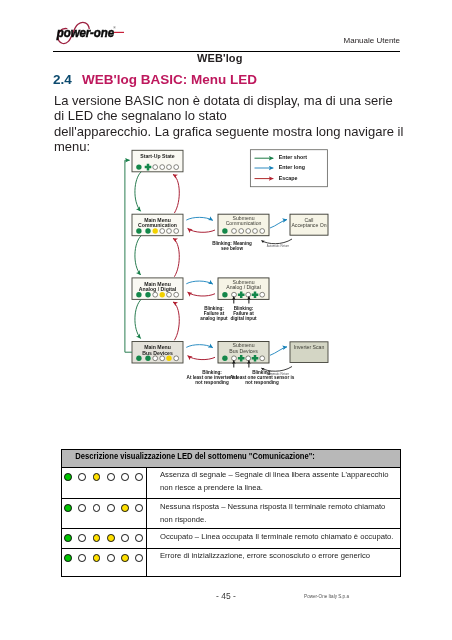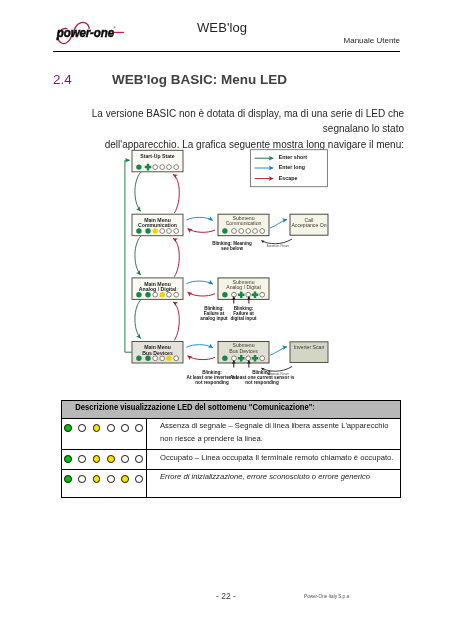--- a/index.html
+++ b/index.html
@@ -3,48 +3,48 @@
 <meta charset="utf-8">
 <title>WEB'log Manuale Utente</title>
 <style>
   html,body{margin:0;padding:0;}
   body{width:452px;height:640px;background:#ffffff;font-family:"Liberation Sans",sans-serif;color:#000;overflow:hidden;position:relative;-webkit-font-smoothing:antialiased;}
   .page{position:absolute;left:0;top:0;width:401px;height:640px;}
 
   
   .hdr{position:absolute;left:0;top:0;width:452px;height:56px;}
   .logo{position:absolute;left:54px;top:19px;width:72px;height:26px;}
-  .hdr-center{position:absolute;left:197px;top:20px;font-size:13px;font-weight:normal;letter-spacing:0.1px;color:#231f20;}
+  .hdr-center{position:absolute;left:197px;top:52px;font-size:11px;font-weight:bold;letter-spacing:0.1px;color:#231f20;}
   .hdr-right{position:absolute;right:52px;top:36px;font-size:8px;color:#231f20;}
   .hdr-rule{position:absolute;left:53px;top:51px;width:347px;height:1px;background:#000;}
 
   
-  .sec-num{position:absolute;left:53px;top:72px;font-size:13.5px;font-weight:normal;color:#701a75;}
-  .sec-title{position:absolute;left:112px;top:72px;font-size:13.5px;font-weight:bold;color:#404040;}
-
-  
-  .intro{position:absolute;left:54px;top:106px;width:350px;font-size:10px;line-height:15.4px;color:#231f20;text-align:right;}
+  .sec-num{position:absolute;left:53px;top:72px;font-size:13.5px;font-weight:bold;color:#0c4a6e;}
+  .sec-title{position:absolute;left:82px;top:72px;font-size:13.5px;font-weight:bold;color:#be185d;}
+
+  
+  .intro{position:absolute;left:54px;top:93px;width:350px;font-size:13px;line-height:15.4px;color:#231f20;}
 
   
   #diagram-host{position:absolute;left:0;top:0;width:452px;height:640px;pointer-events:none;}
   #diagram-host svg{position:absolute;left:0;top:0;width:452px;height:640px;overflow:visible;}
   .dg-box{fill:#faf9f3;stroke:#4c4c44;stroke-width:0.95;}
   .dg-box-grey{fill:#e4e2da;stroke:#4c4c44;stroke-width:0.95;}
   .dg-box-tan{fill:#f6f4e6;stroke:#3f3f37;stroke-width:0.95;}
   .dg-box-tan2{fill:#e0e0d2;stroke:#3f3f37;stroke-width:0.95;}
   .dg-box-olive{fill:#d4d6c5;stroke:#4c4c44;stroke-width:0.95;}
   .dg-label{font-family:"Liberation Sans",sans-serif;font-size:5.15px;font-weight:bold;fill:#1d1d1b;text-anchor:middle;}
   .dg-label-lt{font-family:"Liberation Sans",sans-serif;font-size:5.15px;fill:#3b3b34;text-anchor:middle;}
   .dg-note{font-family:"Liberation Sans",sans-serif;font-size:4.6px;font-weight:bold;fill:#151515;text-anchor:middle;}
   .dg-tiny{font-family:"Liberation Sans",sans-serif;font-size:2.9px;fill:#55555a;text-anchor:middle;}
   .dg-leg{font-family:"Liberation Sans",sans-serif;font-size:5.3px;font-weight:bold;fill:#151515;}
   .led-ring{stroke:#3a3a33;stroke-width:0.6;}
 
   
-  #table-host{position:absolute;left:60.9px;top:400px;width:340px;}
+  #table-host{position:absolute;left:60.9px;top:449px;width:340px;}
   .tbl{border-collapse:collapse;width:340px;border:1.1px solid #000;}
   .tbl td{border:0.8px solid #000;padding:0;vertical-align:top;}
   .tbl .th-cell{background:#b8b8b8;border:1.1px solid #000;height:17px;padding:0;}
   .th-text{font-size:8.6px;font-weight:bold;color:#000;padding-left:15.1px;line-height:13.4px;white-space:nowrap;transform:scaleX(0.886);transform-origin:left center;}
   .tbl td.led-cell{width:84px;padding:0;}
   .led-row{display:flex;align-items:center;gap:6.5px;padding-left:2.4px;padding-top:4.9px;}
   .led{width:7.7px;height:7.7px;border-radius:50%;box-sizing:border-box;border:0.95px solid #111;}
   .tbl td.txt-cell{padding:0;position:relative;}
   .txt-inner{position:absolute;left:13.6px;top:0;}
   .txt-cell div.tl{font-size:8.1px;line-height:13.4px;color:#232323;white-space:nowrap;transform:scaleX(0.945);transform-origin:left center;}
@@ -265,20 +265,38 @@
                 <span class="led" style="background: rgb(255, 255, 255);"></span>
               </div>
             </td>
             <td class="txt-cell">
               <div class="txt-inner" style="top: -0.5px;">
                 <div class="tl">Assenza di segnale – Segnale di linea libera assente L'apparecchio</div>
                 <div class="tl">non riesce a prendere la linea.</div>
               </div>
             </td>
           </tr>
+          <tr style="height: 30.2px;">
+            <td class="led-cell">
+              <div class="led-row">
+                <span class="led" style="background: rgb(0, 196, 0);"></span>
+                <span class="led" style="background: rgb(255, 255, 255);"></span>
+                <span class="led" style="background: rgb(255, 255, 255);"></span>
+                <span class="led" style="background: rgb(255, 255, 255);"></span>
+                <span class="led" style="background: rgb(255, 224, 0);"></span>
+                <span class="led" style="background: rgb(255, 255, 255);"></span>
+              </div>
+            </td>
+            <td class="txt-cell">
+              <div class="txt-inner" style="top: 0.4px;">
+                <div class="tl">Nessuna risposta – Nessuna risposta Il terminale remoto chiamato</div>
+                <div class="tl">non risponde.</div>
+              </div>
+            </td>
+          </tr>
           <tr style="height: 19.9px;">
             <td class="led-cell">
               <div class="led-row">
                 <span class="led" style="background: rgb(0, 196, 0);"></span>
                 <span class="led" style="background: rgb(255, 255, 255);"></span>
                 <span class="led" style="background: rgb(255, 224, 0);"></span>
                 <span class="led" style="background: rgb(255, 224, 0);"></span>
                 <span class="led" style="background: rgb(255, 255, 255);"></span>
                 <span class="led" style="background: rgb(255, 255, 255);"></span>
               </div>
@@ -294,24 +312,24 @@
               <div class="led-row">
                 <span class="led" style="background: rgb(0, 196, 0);"></span>
                 <span class="led" style="background: rgb(255, 255, 255);"></span>
                 <span class="led" style="background: rgb(255, 224, 0);"></span>
                 <span class="led" style="background: rgb(255, 255, 255);"></span>
                 <span class="led" style="background: rgb(255, 224, 0);"></span>
                 <span class="led" style="background: rgb(255, 255, 255);"></span>
               </div>
             </td>
             <td class="txt-cell">
-              <div class="txt-inner" style="top: 0px; font-style: italic;">
+              <div class="txt-inner" style="top: 0px;">
                 <div class="tl">Errore di inizializzazione, errore sconosciuto o errore generico</div>
               </div>
             </td>
           </tr>
         </tbody>
       </table>
     </div>
 
-  <div class="foot-page">- 22 -</div>
+  <div class="foot-page">- 45 -</div>
   <div class="foot-co">Power-One Italy S.p.a</div>
 </div>
 
 </body></html>

